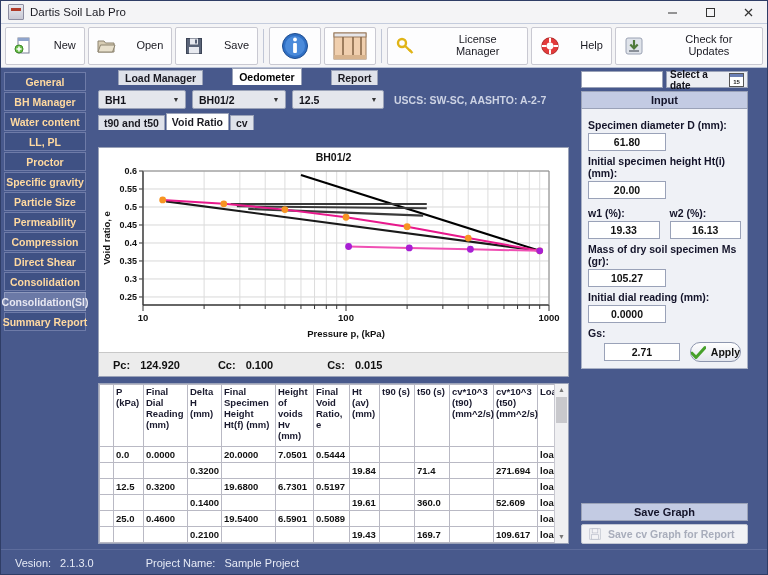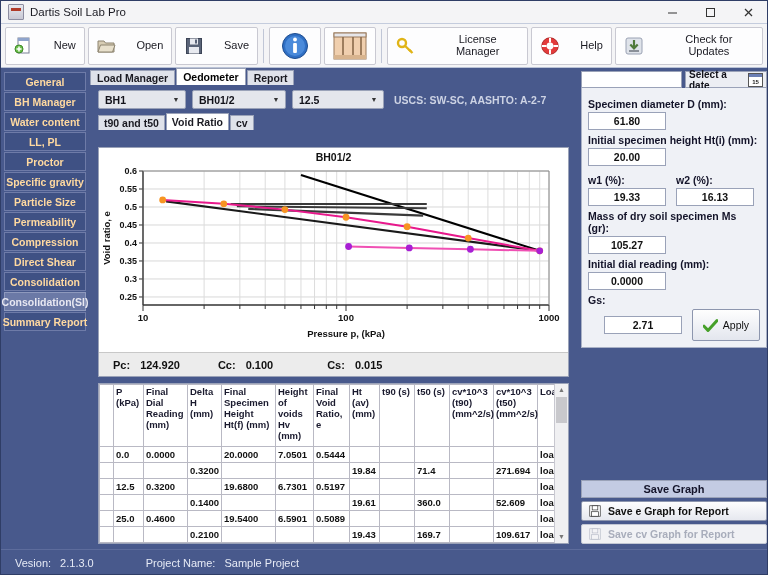--- a/index.html
+++ b/index.html
@@ -43,21 +43,21 @@
           border:1px solid #6e7ba8;display:flex;align-items:center;justify-content:center;
           font-size:10.5px;font-weight:bold;box-sizing:border-box;white-space:nowrap;}
   .sbitem.sel{background:#6b79a6;color:#e8e8f2;border-color:#8e99bd;}
 
   .content{flex:1;position:relative;}
 
   
   .otabs{display:flex;align-items:flex-end;height:17px;padding-left:1px;}
   .otab{height:15px;padding:0 6px;background:#dfe2ea;border:1px solid #9aa2b8;
         border-bottom:none;font-size:10.5px;font-weight:bold;color:#1a1a22;
-        display:flex;align-items:center;margin-right:1px;box-sizing:border-box;}
+        display:flex;align-items:center;margin-right:1px;box-sizing:border-box;margin-left:28px;}
   .otab.active{background:#fff;height:17px;color:#000;}
 
   .panel{position:absolute;left:1px;right:0;top:17px;bottom:0;
          background:#48598c;}
 
   
   .selrow{display:flex;align-items:center;gap:6px;padding:5px 0 0 8px;}
   .combo{height:19px;background:#e4e6ec;border:1px solid #9aa2b8;border-radius:2px;
          display:flex;align-items:center;padding:0 3px 0 6px;box-sizing:border-box;
          font-size:10.5px;font-weight:bold;color:#12121a;}
@@ -94,21 +94,21 @@
         box-sizing:border-box;vertical-align:top;}
   th{font-weight:bold;height:62px;text-align:left;color:#1a1a2e;background:#fff;}
   td{height:15px;line-height:13px;font-weight:bold;}
   td.num{text-align:left;}
   .vsb{width:13px;flex:0 0 13px;background:#f0f0f2;border-left:1px solid #c8c8d0;
        display:flex;flex-direction:column;align-items:center;justify-content:space-between;}
   .vsb .arrow{font-size:7px;color:#777;height:12px;line-height:12px;}
   .vsb .thumb{width:11px;height:26px;background:#c8c8cc;margin-top:1px;}
 
   
-  .right{width:188px;flex:0 0 188px;padding:3px 0 0 2px;box-sizing:border-box;
+  .right{width:188px;flex:0 0 188px;padding:3px 19px 0 2px;box-sizing:border-box;
          display:flex;flex-direction:column;}
   .daterow{display:flex;gap:3px;}
   .dfield{flex:1;height:17px;background:#fff;border:1px solid #9aa2b8;box-sizing:border-box;}
   .dbtn{width:82px;height:17px;background:#eceef3;border:1px solid #9aa2b8;
         display:flex;align-items:center;gap:3px;padding:0 3px;box-sizing:border-box;
         font-size:10px;font-weight:bold;color:#12121a;}
   .cal{width:13px;height:12px;border:1px solid #555;background:#fff;position:relative;
        flex:0 0 13px;}
   .cal:before{content:"";position:absolute;left:0;right:0;top:0;height:3px;background:#6b7fb5;}
   .cal span{position:absolute;left:0;right:0;bottom:0;font-size:6px;text-align:center;
@@ -118,23 +118,23 @@
            font-size:11px;font-weight:bold;color:#14142a;box-sizing:border-box;}
   .inputbox{background:#eff1f6;border:1px solid #a9b1c6;border-top:none;
             padding:6px 6px 6px 6px;box-sizing:border-box;}
   .flabel{font-size:10.5px;font-weight:bold;color:#14142a;margin:4px 0 2px 0;}
   .fval{height:18px;background:#fff;border:1px solid #9aa2b8;box-sizing:border-box;
         font-size:10.5px;font-weight:bold;color:#111;display:flex;align-items:center;
         justify-content:center;}
   .half{width:78px;}
   .tworow{display:flex;gap:10px;}
   .applyrow{display:flex;align-items:center;gap:10px;margin-top:3px;margin-left:16px;}
-  .applybtn{height:32px;flex:1;background:linear-gradient(#fefefe,#e3e6ee);
-            border:1px solid #8d96ae;border-radius:2px;display:flex;align-items:center;
-            justify-content:center;gap:5px;font-size:10.5px;font-weight:normal;color:#111;
+  .applybtn{height:20px;flex:1;background:linear-gradient(#fefefe,#e3e6ee);
+            border:1px solid #8d96ae;border-radius:10px;display:flex;align-items:center;
+            justify-content:center;gap:5px;font-size:10.5px;font-weight:bold;color:#111;
             box-sizing:border-box;}
   .spacer{flex:1;}
   .savehdr{height:18px;background:#c3cbe3;border:1px solid #9aa2b8;
            display:flex;align-items:center;justify-content:center;
            font-size:11px;font-weight:bold;color:#14142a;box-sizing:border-box;}
   .savebtn{height:20px;margin-top:3px;background:linear-gradient(#fdfdfe,#e6e8ef);
            border:1px solid #8d96ae;border-radius:2px;display:flex;align-items:center;
            gap:6px;padding-left:6px;font-size:10.5px;font-weight:bold;color:#111;
            box-sizing:border-box;}
   .savebtn.disabled{color:#a8adbb;background:#f1f2f5;border-color:#c2c7d4;}
@@ -565,20 +565,21 @@
       <div class="daterow">
         <div class="dfield"></div>
         <div class="dbtn">
           <span>Select a date</span>
           <span class="cal">
               <span>15</span>
             </span>
         </div>
       </div>
 
+      <div class="secthdr">Input</div>
       <div class="inputbox">
         <div class="flabel">Specimen diameter D (mm):</div>
         <div class="fval half">61.80</div>
 
         <div class="flabel">Initial specimen height Ht(i) (mm):</div>
         <div class="fval half">20.00</div>
 
         <div class="tworow" style="margin-top:4px;">
           <div style="width:78px;">
             <div class="flabel">w1 (%):</div>
@@ -604,28 +605,20 @@
               <path d="M1 7.2L5 11.4L14 1.6" fill="none" stroke="#46a02a" stroke-width="3" stroke-linecap="round" stroke-linejoin="round"></path>
             </svg>
             <span>Apply</span>
           </div>
         </div>
       </div>
 
       <div class="spacer"></div>
 
       <div class="savehdr">Save Graph</div>
-      <div class="savebtn">
-        <svg width="14" height="14" viewBox="0 0 20 20">
-          <rect x="2.5" y="2.5" width="15" height="15" fill="#fff" stroke="#333"></rect>
-          <rect x="6" y="2.5" width="8" height="6" fill="#fff" stroke="#333"></rect>
-          <rect x="5" y="11" width="10" height="6.5" fill="#fff" stroke="#333"></rect>
-        </svg>
-        <span>Save e Graph for Report</span>
-      </div>
       <div class="savebtn disabled">
         <svg width="14" height="14" viewBox="0 0 20 20">
           <rect x="2.5" y="2.5" width="15" height="15" fill="#f4f4f6" stroke="#b8bcc8"></rect>
           <rect x="6" y="2.5" width="8" height="6" fill="#f4f4f6" stroke="#b8bcc8"></rect>
           <rect x="5" y="11" width="10" height="6.5" fill="#f4f4f6" stroke="#b8bcc8"></rect>
         </svg>
         <span>Save cv Graph for Report</span>
       </div>
       <div style="height:5px"></div>
     </div>

